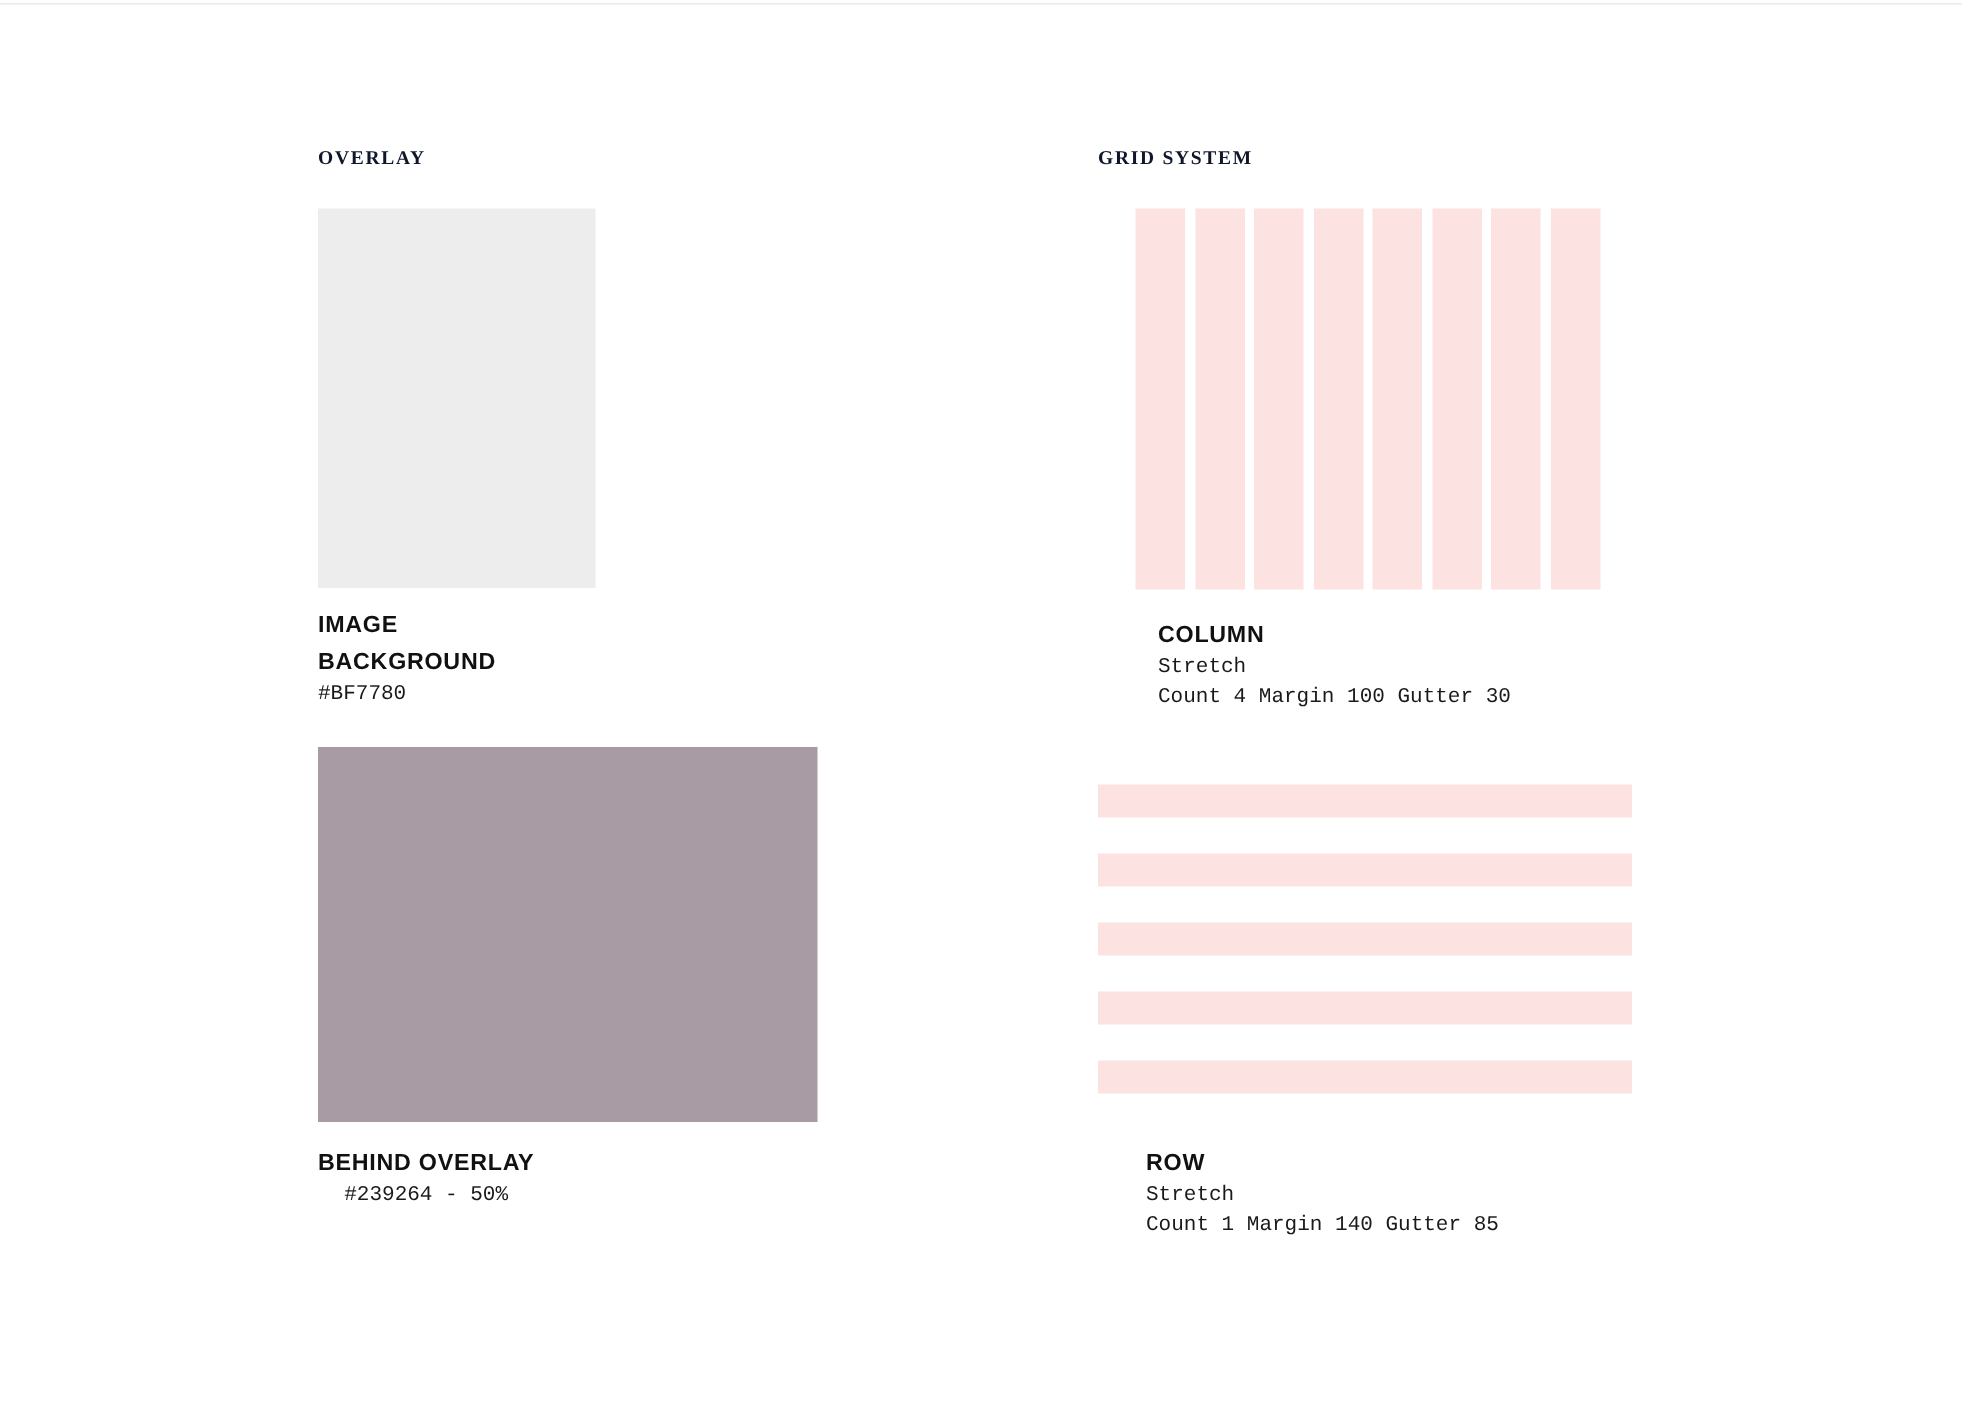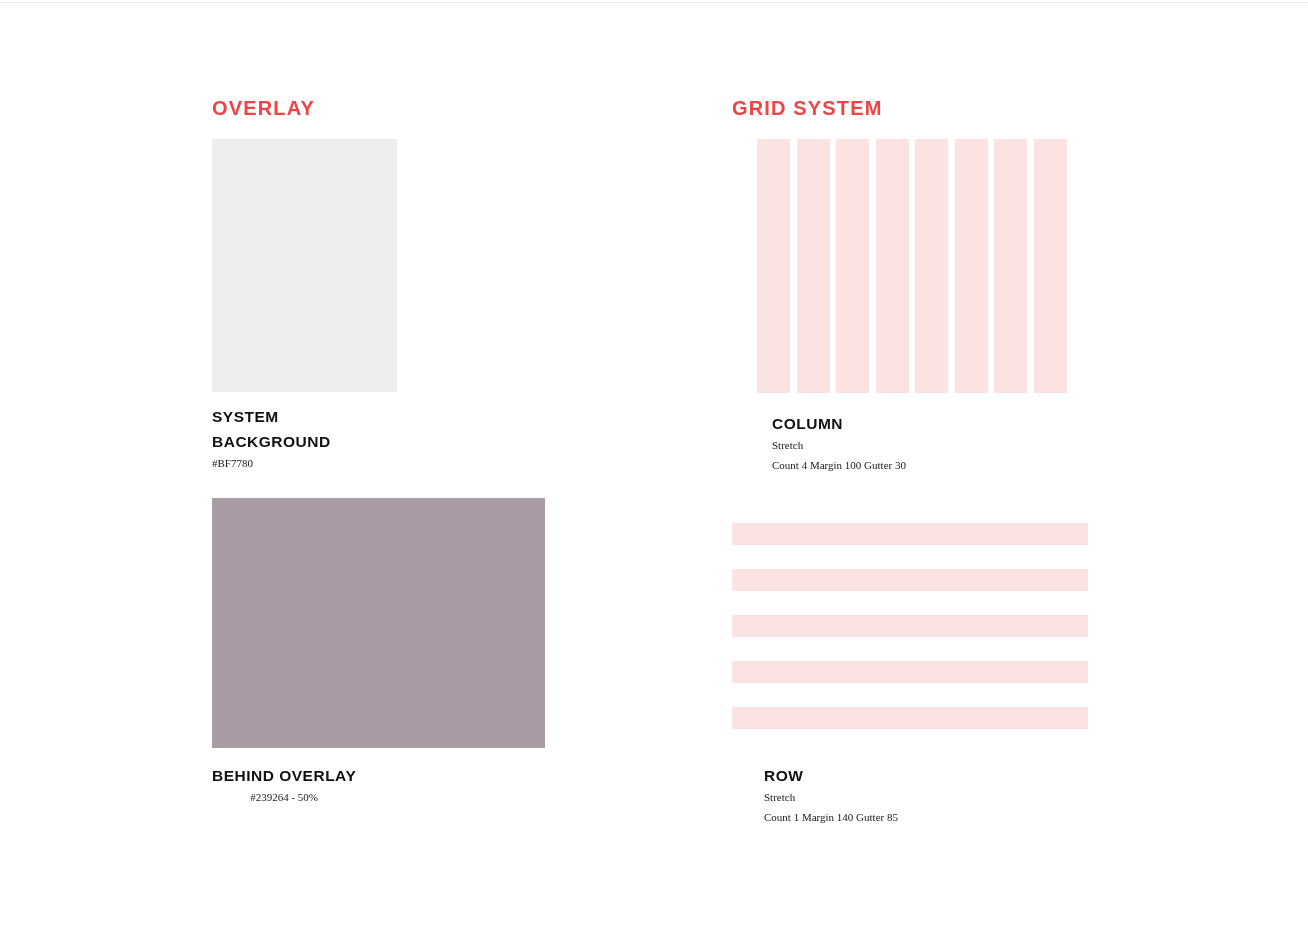--- a/index.html
+++ b/index.html
@@ -21,41 +21,41 @@
     left: 0;
     top: 2px;
     width: 1308px;
     height: 1px;
     background: #e9e9e9;
   }
 
   
   .section-title {
     position: absolute;
-    font-family: Liberation Sans, sans-serif;
+    font-family: Liberation Serif, serif;
     font-weight: bold;
-    font-size: 20px;
+    font-size: 13px;
     letter-spacing: 1.15px;
-    color: #ef4444;
+    color: #0f172a;
     white-space: nowrap;
   }
 
   .swatch-name {
     font-family: "Liberation Sans", sans-serif;
     font-weight: bold;
     font-size: 15.5px;
     letter-spacing: 0.5px;
     color: #111111;
     line-height: 25px;
     white-space: nowrap;
   }
 
   .spec-line {
-    font-family: Liberation Serif, serif;
-    font-size: 11px;
+    font-family: Liberation Mono, monospace;
+    font-size: 14px;
     color: #1a1a1a;
     line-height: 19.5px;
     white-space: nowrap;
   }
 
   .caption-block {
     position: absolute;
   }
 
   
@@ -120,21 +120,21 @@
 </head>
 <body style="background: rgb(255, 255, 255);">
 
 <div class="top-hairline" style="background: rgb(233, 233, 233);"></div>
 
 <div class="section-title" style="left:212px; top:97px;">OVERLAY</div>
 
 <div class="swatch swatch-image-bg" style="background: rgb(237, 237, 237);"></div>
 
 <div class="caption-block cap-image-bg">
-  <div class="swatch-name">SYSTEM</div>
+  <div class="swatch-name">IMAGE</div>
   <div class="swatch-name">BACKGROUND</div>
   <div class="spec-line">#BF7780</div>
 </div>
 
 <div class="swatch swatch-behind-overlay" style="background: rgb(168, 155, 163);"></div>
 
 <div class="caption-block cap-behind">
   <div class="swatch-name">BEHIND OVERLAY</div>
   <div class="spec-line">#239264 - 50%</div>
 </div>

